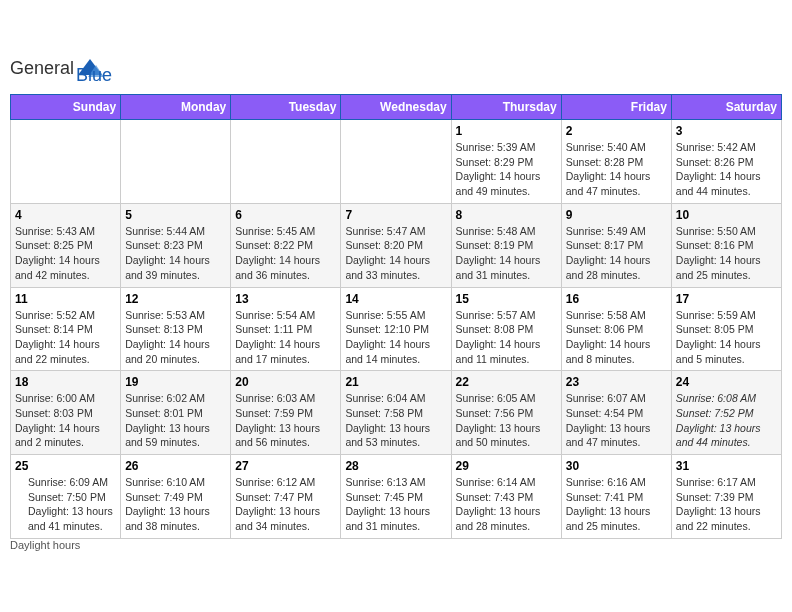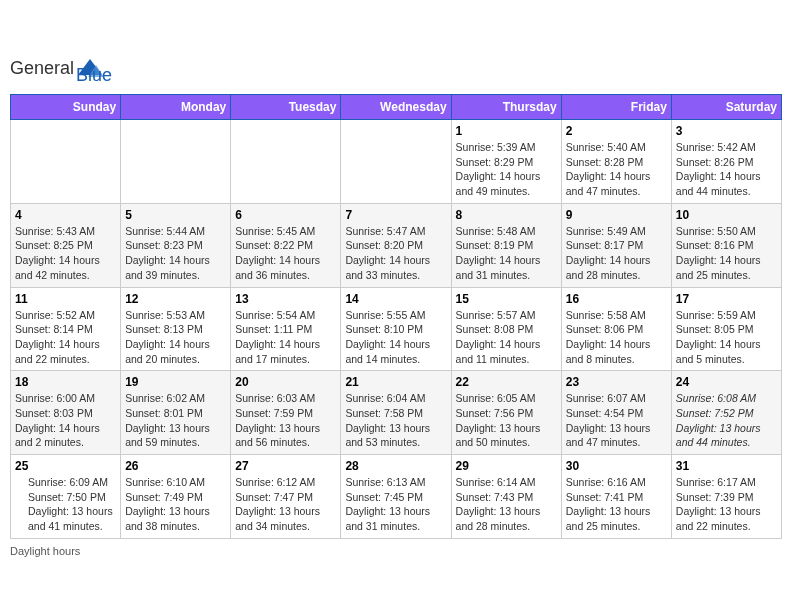--- a/index.html
+++ b/index.html
@@ -77,21 +77,20 @@
     }
     .day-info {
       color: #333;
       font-size: 10.5px;
       line-height: 1.4;
     }
     .empty-cell {
       background: #fff !important;
     }
     .footer {
-      margin-top: 6px;
       font-size: 11px;
       color: #555;
     }
   </style>
 </head>
 <body>
 
 <div class="header">
   <div class="logo">
     <span class="logo-general">General</span>
@@ -215,21 +214,21 @@
         <td>
           <span class="day-number">13</span>
           <div class="day-info" style="white-space: pre-line;">Sunrise: 5:54 AM
 Sunset: 1:11 PM
 Daylight: 14 hours
 and 17 minutes.</div>
         </td>
         <td>
           <span class="day-number">14</span>
           <div class="day-info" style="white-space: pre-line;">Sunrise: 5:55 AM
-Sunset: 8:10 PM
+Sunset: 12:10 PM
 Daylight: 14 hours
 and 14 minutes.</div>
         </td>
         <td>
           <span class="day-number">15</span>
           <div class="day-info" style="white-space: pre-line;">Sunrise: 5:57 AM
 Sunset: 8:08 PM
 Daylight: 14 hours
 and 11 minutes.</div>
         </td>

